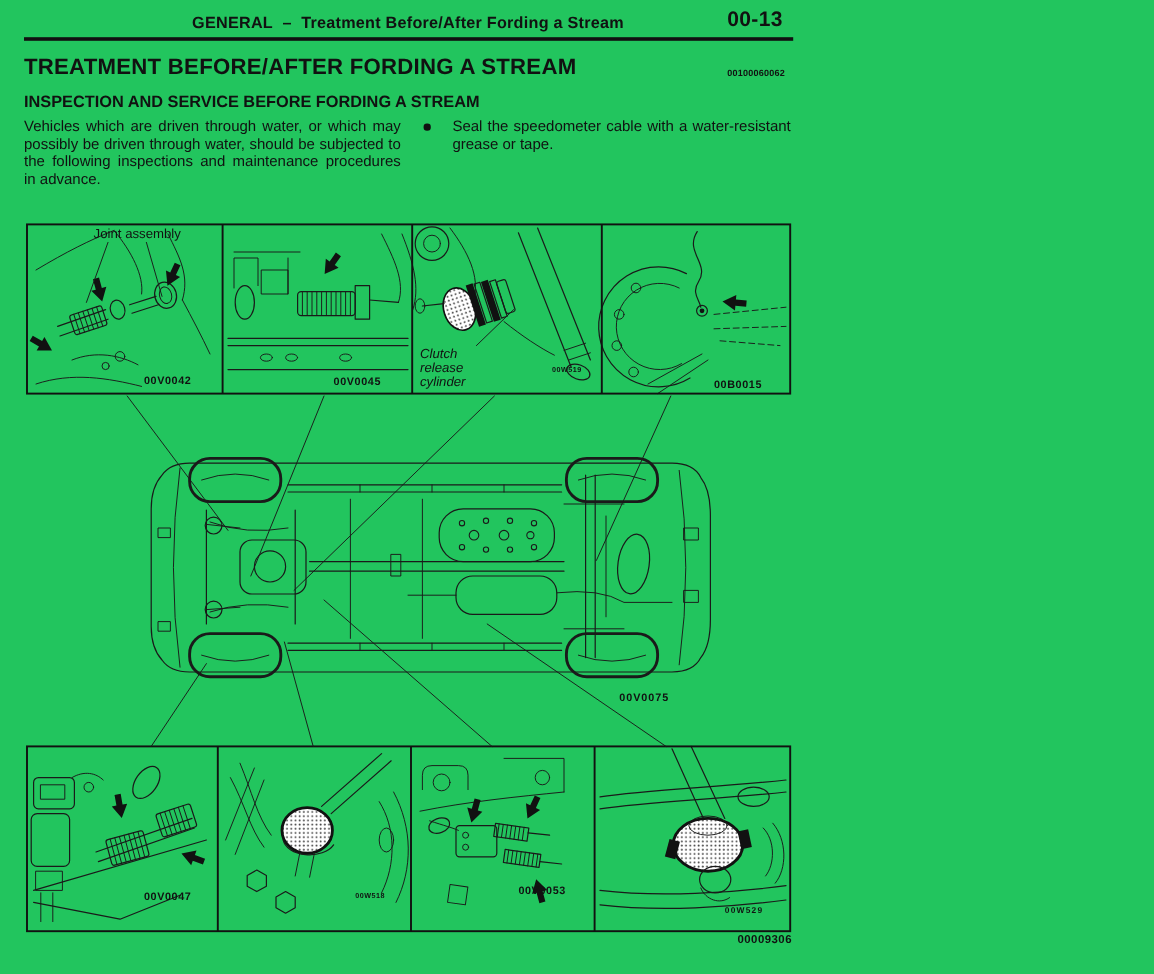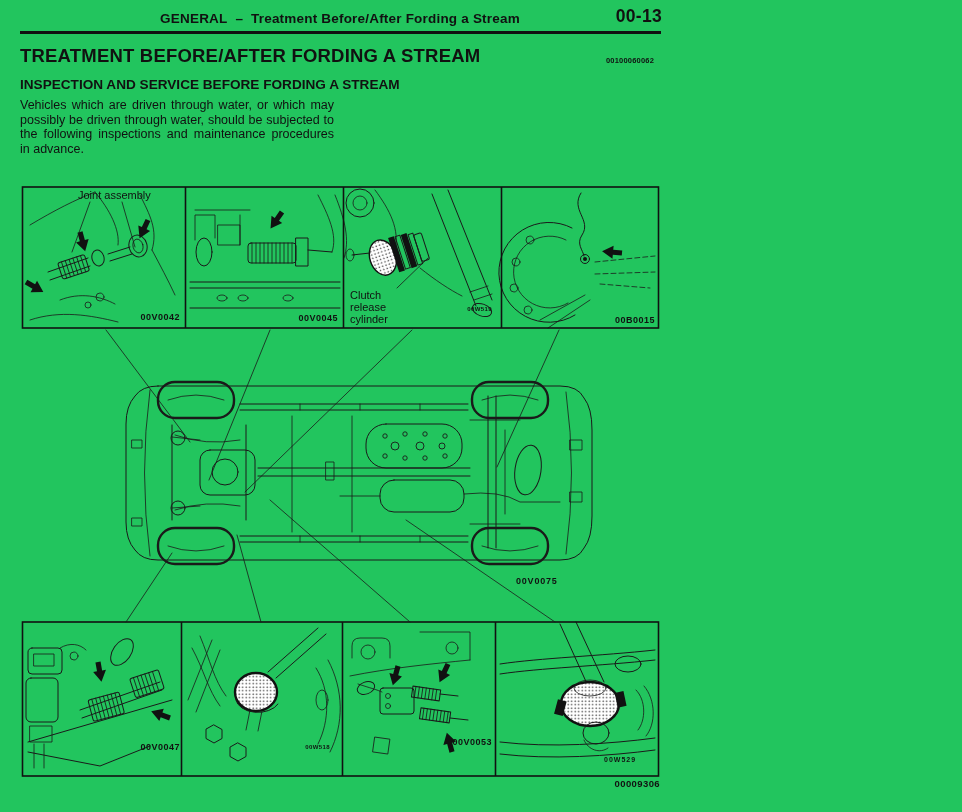--- a/index.html
+++ b/index.html
@@ -1,32 +1,32 @@
 <!DOCTYPE html>
 <html><head>
 <meta charset="utf-8">
 <style>
   html,body{margin:0;padding:0;background:#fff;}
   body{width:962px;height:812px;font-family:"Liberation Sans",sans-serif;color:#111;}
   .page{position:relative;width:962px;height:812px;background:#22c55e;overflow:hidden;}
   .abs{position:absolute;}
   .hdr{top:11px;left:120px;width:440px;text-align:center;font-size:13.5px;font-weight:700;letter-spacing:.2px;white-space:nowrap;}
-  .pageno{top:6px;left:606px;width:56px;font-size:17.5px;font-weight:700;text-align:right;letter-spacing:.3px;}
+  .pageno{top:6px;left:606px;width:56px;font-size:17.5px;font-weight:700;letter-spacing:.3px;}
   .rule{top:31px;left:20px;width:641px;height:3px;background:#111;}
   .title{top:45px;left:20px;font-size:18.5px;font-weight:700;letter-spacing:.2px;white-space:nowrap;}
   .titlecode{top:56px;left:606px;width:58px;font-size:7.5px;font-weight:700;text-align:left;letter-spacing:.2px;}
   .subtitle{top:77px;left:20px;font-size:13.6px;font-weight:700;white-space:nowrap;}
   .intro{top:98px;left:20px;width:314px;font-size:12.5px;line-height:14.6px;text-align:justify;}
   .bullets{top:98px;left:353px;width:306px;font-size:12.5px;line-height:14.6px;}
   .bullet-item{display:flex;margin:0;}
   .bullet-dot{flex:0 0 24px;padding-top:5px;}
   .bullet-dot i{display:block;width:5.5px;height:5.5px;border-radius:50%;background:#111;}
   .bullet-text{flex:1;text-align:justify;}
   .pcode{font-size:9px;font-weight:700;letter-spacing:.5px;white-space:nowrap;}
-  .pcode.r{text-align:right;}
+  .pcode.r{text-align:left;}
   .pcode.tiny{font-size:6px;letter-spacing:.4px;}
   .plabel{font-size:11px;line-height:12px;font-weight:400;white-space:nowrap;}
   .figcode{font-size:9.5px;font-weight:700;letter-spacing:.4px;text-align:right;}
   svg{position:absolute;top:0;left:0;}
   .ln{stroke:#1a1a1a;fill:none;stroke-width:1;stroke-linecap:round;stroke-linejoin:round;}
   .thin{stroke-width:.8;}
   .thick{stroke-width:2.4;}
   .box{stroke:#111;fill:none;stroke-width:1.6;}
 </style>
 </head>
@@ -39,20 +39,26 @@
   </div>
   <div class="abs pageno">00-13</div>
   <div class="abs rule"></div>
 
   <div class="abs title">TREATMENT BEFORE/AFTER FORDING A STREAM</div>
   <div class="abs titlecode">00100060062</div>
   <div class="abs intro">Vehicles which are driven through water, or which may possibly be driven through water, should be subjected to the following inspections and maintenance procedures in advance.</div>
 
   <div class="abs subtitle">INSPECTION AND SERVICE BEFORE FORDING A STREAM</div>
   <div class="abs bullets">
+    <div class="bullet-item">
+      <span class="bullet-dot">
+          <i></i>
+        </span>
+      <span class="bullet-text">Seal the speedometer cable with a water-resistant grease or tape.</span>
+    </div>
   </div>
 
   <svg width="962" height="812" viewBox="0 0 962 812">
     <defs>
       <path id="arr" d="M0,-2.6 L9,-2.6 L9,-6.5 L20,0 L9,6.5 L9,2.6 L0,2.6 Z" fill="#111" stroke="none"></path>
       <pattern id="dotp" patternUnits="userSpaceOnUse" width="3.5" height="3.5">
         <rect width="3.5" height="3.5" fill="#fff"></rect>
         <circle cx="1.2" cy="1.2" r="0.8" fill="#444"></circle>
       </pattern>
     </defs>
@@ -263,21 +269,21 @@
       <path d="M412,330 L245,492"></path>
       <path d="M559,330 L497,467"></path>
       <path d="M172,553 L126,622"></path>
       <path d="M237,535 L261,622"></path>
       <path d="M270,500 L410,622"></path>
       <path d="M406,520 L555,622"></path>
     </g>
   </svg>
 
   <div class="abs plabel" style="top:189px;left:30px;margin-left:48px;">Joint assembly</div>
-  <div class="abs plabel" style="top:289px;left:350px;width:62px;white-space:normal;">Clutch release cylinder</div>
+  <div class="abs plabel" style="top:289px;left:350px;width:62px;white-space:normal;font-style:italic;">Clutch release cylinder</div>
 
   <div class="abs pcode r" style="top:312px;left:120px;width:60px;">00V0042</div>
   <div class="abs pcode r" style="top:313px;left:278px;width:60px;">00V0045</div>
   <div class="abs pcode tiny r" style="top:306px;left:460px;width:32px;">00W519</div>
   <div class="abs pcode r" style="top:315px;left:595px;width:60px;">00B0015</div>
 
   <div class="abs pcode" style="top:576px;left:516px;letter-spacing:.8px;">00V0075</div>
 
   <div class="abs pcode r" style="top:742px;left:120px;width:60px;">00V0047</div>
   <div class="abs pcode tiny r" style="top:744px;left:296px;width:34px;">00W518</div>

